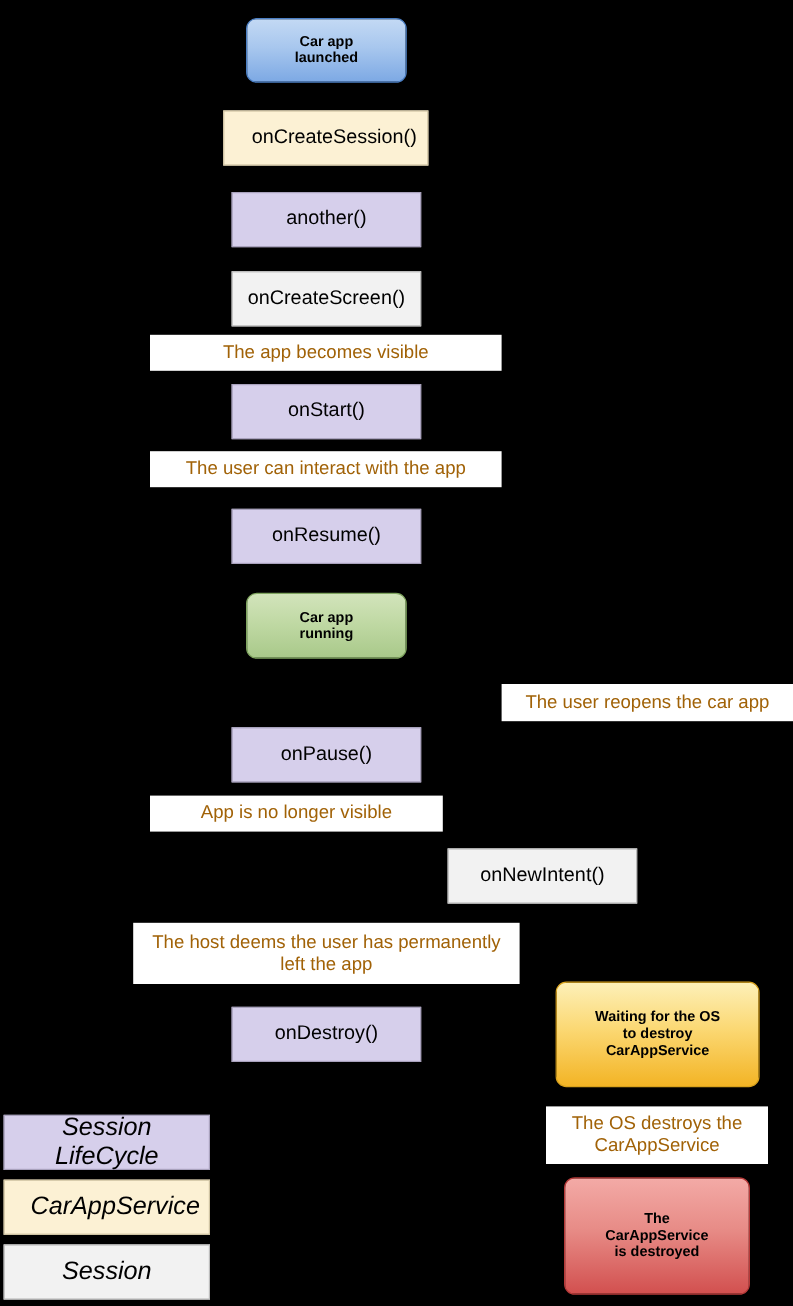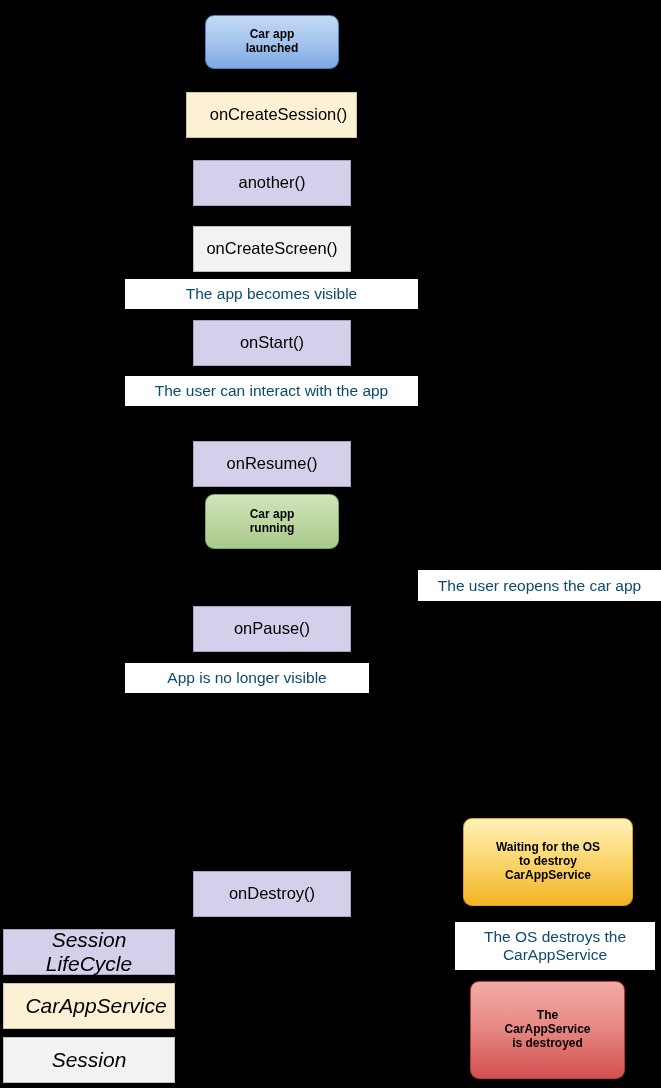--- a/index.html
+++ b/index.html
@@ -41,21 +41,21 @@
   }
   .rect.session {
     background: #f2f2f2;
     border-color: #bcbcbc;
   }
   
   .strip {
     background: #ffffff;
     border: 0;
     font-size: 15.5px;
-    color: #0c4a6e;
+    color: #a16207;
   }
   
   .round {
     border-radius: 9px;
     font-weight: bold;
     font-size: 12px;
   }
   .round.blue {
     background: linear-gradient(180deg, #c3d9f4 0%, #a8c7ee 45%, #7da9e4 100%);
     border: 1px solid #4b7fc4;
@@ -110,21 +110,21 @@
   </div>
 
   <div class="node rect lifecycle" style="left:193px; top:320px; width:158px; height:46px;">
     <span>onStart()</span>
   </div>
 
   <div class="node strip" style="left:125px; top:376px; width:293px; height:30px;">
     <span>The user can interact with the app</span>
   </div>
 
-  <div class="node rect lifecycle" style="left:193px; top:424px; width:158px; height:46px;margin-top:17px;">
+  <div class="node rect lifecycle" style="left:193px; top:424px; width:158px; height:46px;">
     <span>onResume()</span>
   </div>
 
   <div class="node round green" style="left:205px; top:494px; width:134px; height:55px;">
     <span>Car app
 running</span>
   </div>
 
 
   <div class="node strip" style="left:418px; top:570px; width:243px; height:31px;">
@@ -133,33 +133,40 @@
 
   <div class="node rect lifecycle" style="left:193px; top:606px; width:158px; height:46px;">
     <span>onPause()</span>
   </div>
 
   <div class="node strip" style="left:125px; top:663px; width:244px; height:30px;">
     <span>App is no longer visible</span>
   </div>
 
 
+  <div class="node rect session" style="left:373px; top:707px; width:158px; height:46px;">
+    <span>onNewIntent()</span>
+  </div>
 
+  <div class="node strip" style="left:111px; top:769px; width:322px; height:51px;">
+    <span>The host deems the user has permanently
+left the app</span>
+  </div>
 
-  <div class="node rect lifecycle" style="left:193px; top:839px; width:158px; height:46px;margin-top:32px;">
+  <div class="node rect lifecycle" style="left:193px; top:839px; width:158px; height:46px;">
     <span>onDestroy()</span>
   </div>
 
   <div class="node round yellow" style="left:463px; top:818px; width:170px; height:88px;">
     <span>Waiting for the OS
 to destroy
 CarAppService</span>
   </div>
 
-  <div class="node strip" style="left:455px; top:922px; width:200px; height:48px;">
+  <div class="node strip" style="left:455px; top:922px; width:185px; height:48px;">
     <span>The OS destroys the
 CarAppService</span>
   </div>
 
   <div class="node round red" style="left:470px; top:981px; width:155px; height:98px;">
     <span>The
 CarAppService
 is destroyed</span>
   </div>
 

